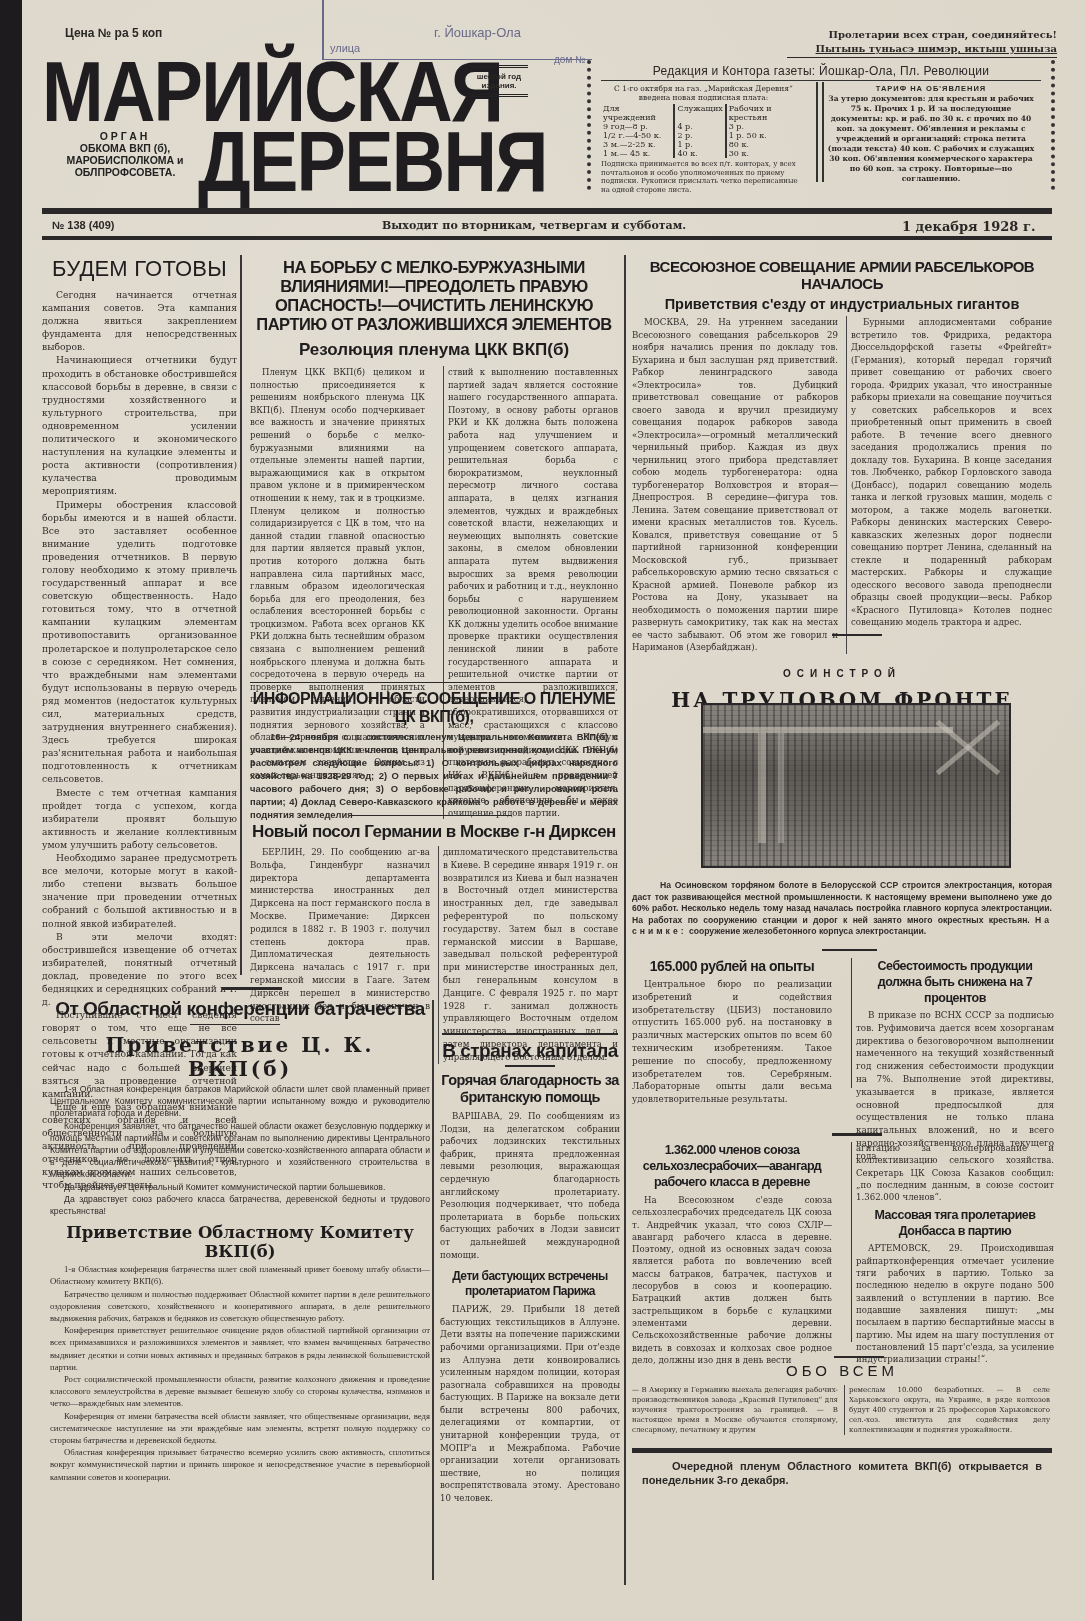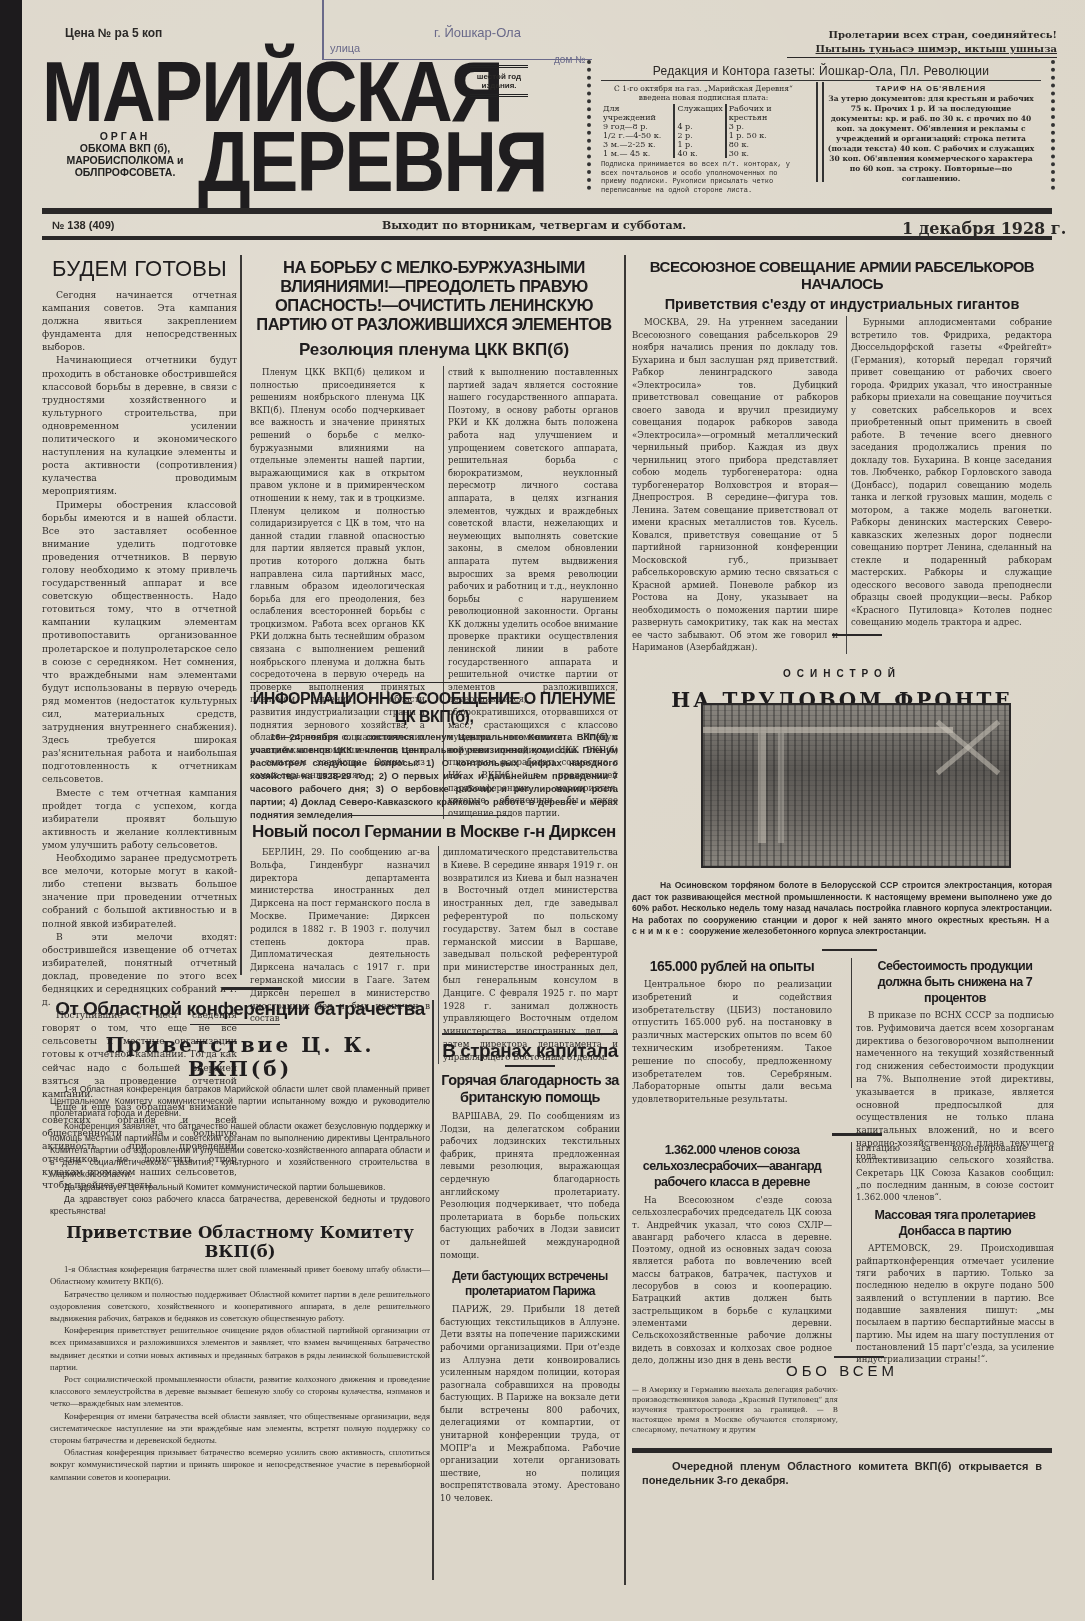--- a/index.html
+++ b/index.html
@@ -107,33 +107,33 @@
           <td>1 р.</td>
           <td>80 к.</td>
         </tr>
         <tr>
           <td>1 м.— 45 к.</td>
           <td>40 к.</td>
           <td>30 к.</td>
         </tr>
       </tbody>
         </table>
-      <div style="font-size:7px;line-height:8.5px;font-family:Liberation Mono, monospace;">Подписка принимается во всех п/т. конторах, у всех почтальонов и особо уполномоченных по приему подписки. Рукописи присылать четко переписанные на одной стороне листа.</div>
+      <div style="font-size:7px;line-height:8.5px;">Подписка принимается во всех п/т. конторах, у всех почтальонов и особо уполномоченных по приему подписки. Рукописи присылать четко переписанные на одной стороне листа.</div>
     </div>
     <div class="dblbar"></div>
     <div class="sub-r">
       <div style="font-weight:bold;letter-spacing:1px;font-family:'Liberation Sans',sans-serif;">ТАРИФ НА ОБ'ЯВЛЕНИЯ</div>
       <div style="font-weight:bold;">За утерю документов: для крестьян и рабочих 75 к. Прочих 1 р. И за последующие документы: кр. и раб. по 30 к. с прочих по 40 коп. за документ. Об'явления и рекламы с учреждений и организаций: строка петита (позади текста) 40 коп. С рабочих и служащих 30 коп. Об'явления коммерческого характера по 60 коп. за строку. Повторные—по соглашению.</div>
     </div>
   </div>
 
   <div class="rule" style="left:20px;top:208px;width:1010px;height:6px;"></div>
   <div class="abs" style="left:30px;top:219px;font-size:11px;font-weight:bold;font-family:'Liberation Sans',sans-serif;">№ 138 (409)</div>
   <div class="abs" style="left:360px;top:219px;font-size:11px;font-weight:bold;">Выходит по вторникам, четвергам и субботам.</div>
-  <div class="abs" style="left:880px;top:219px;font-size:16px;font-weight:bold;">1 декабря 1928 г.</div>
+  <div class="abs" style="left:880px;top:219px;font-size:13px;font-weight:bold;">1 декабря 1928 г.</div>
   <div class="rule" style="left:20px;top:236px;width:1010px;height:4px;"></div>
 
   <div class="vrule" style="left:218px;top:255px;height:720px;"></div>
   <div class="vrule" style="left:602px;top:255px;height:1330px;"></div>
   <div class="vrule" style="left:410px;top:1000px;height:580px;"></div>
 
   <div class="abs" style="left:20px;top:256px;width:195px;">
     <div class="hd" style="font-size:22px;font-weight:normal;text-align:center;letter-spacing:0.2px;">БУДЕМ ГОТОВЫ</div>
     <div class="text" style="margin-top:6px;font-size:9.2px;line-height:13.1px;">
       <p>Сегодня начинается отчетная кампания советов. Эта кампания должна явиться закреплением фундамента для непосредственных выборов.</p>
@@ -254,18 +254,19 @@
   <div class="abs" style="left:834px;top:1142px;width:198px;">
     <div class="text" style="font-size:8.6px;line-height:12.3px;">агитацию за кооперирование и коллективизацию сельского хозяйства. Секретарь ЦК Союза Казаков сообщил: „по последним данным, в союзе состоит 1.362.000 членов“.</div>
     <div class="hd cond" style="font-size:12.5px;line-height:16px;margin-top:4px;">Массовая тяга пролетариев Донбасса в партию</div>
     <div class="text" style="font-size:8.6px;line-height:12.3px;margin-top:3px;text-indent:12px;">АРТЕМОВСК, 29. Происходившая райпартконференция отмечает усиление тяги рабочих в партию. Только за последнюю неделю в округе подано 500 заявлений о вступлении в партию. Все подавшие заявления пишут: „мы посылаем в партию беспартийные массы в партию. Мы идем на шагу поступления от постановлений 15 парт'с'езда, за усиление индустриализации страны!“.</div>
   </div>
 
   <div class="rule" style="left:812px;top:1356px;width:50px;height:2px;"></div>
   <div class="abs hd" style="left:610px;top:1362px;width:420px;font-size:15px;letter-spacing:4px;font-weight:normal;">ОБО ВСЕМ</div>
   <div class="abs" style="left:610px;top:1385px;width:420px;display:flex;gap:6px;">
     <div class="text" style="width:206px;font-size:7px;line-height:10px;">— В Америку и Германию выехала делегация рабочих-производственников завода „Красный Путиловец“ для изучения тракторостроения за границей. — В настоящее время в Москве обучаются столярному, слесарному, печатному и другим</div>
+    <div class="text" style="width:206px;font-size:7px;line-height:10px;border-left:1px solid #444;padding-left:4px;">ремеслам 10.000 безработных. — В селе Харьковского округа, на Украине, в ряде колхозов будут 400 студентов и 25 профессоров Харьковского сел.-хоз. института для содействия делу коллективизации и поднятия урожайности.</div>
   </div>
 
   <div class="rule" style="left:610px;top:1448px;width:420px;height:5px;"></div>
   <div class="abs" style="left:620px;top:1459px;width:400px;font-size:11px;line-height:14px;font-weight:bold;text-indent:30px;text-align:justify;font-family:'Liberation Sans',sans-serif;">Очередной пленум Областного комитета ВКП(б) открывается в понедельник 3-го декабря.</div>
 
 </div>
 
 </body></html>

